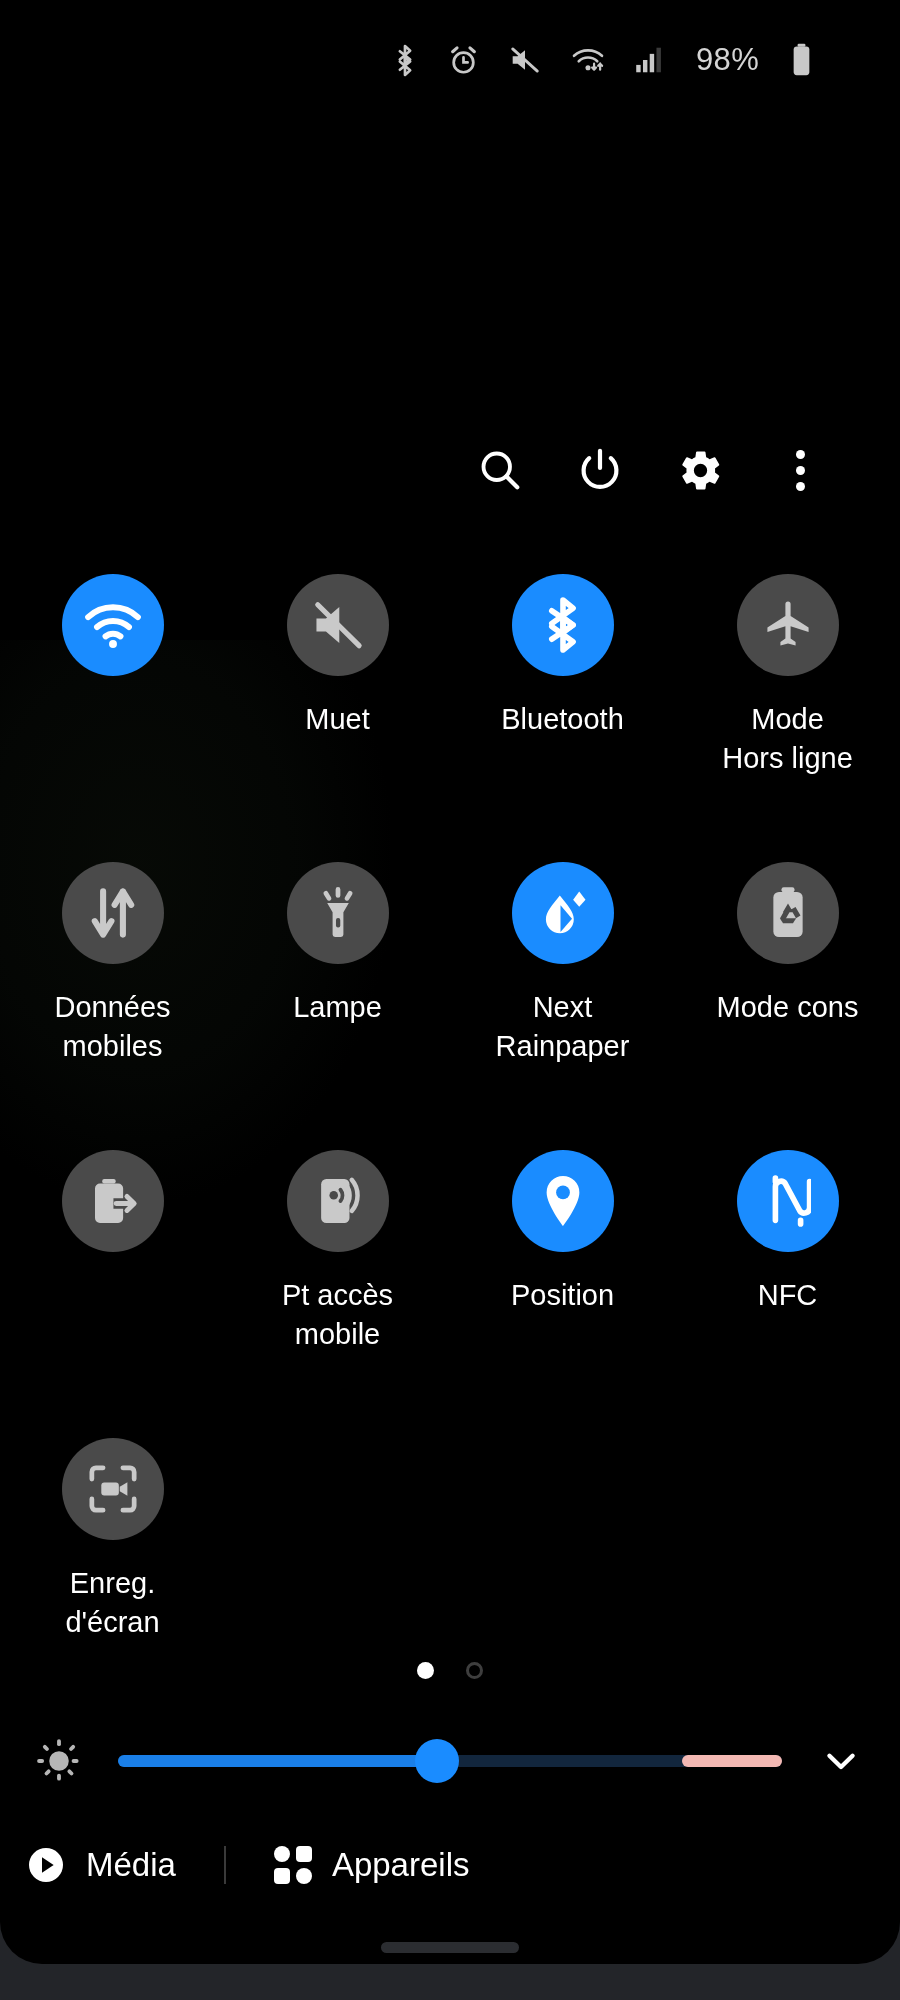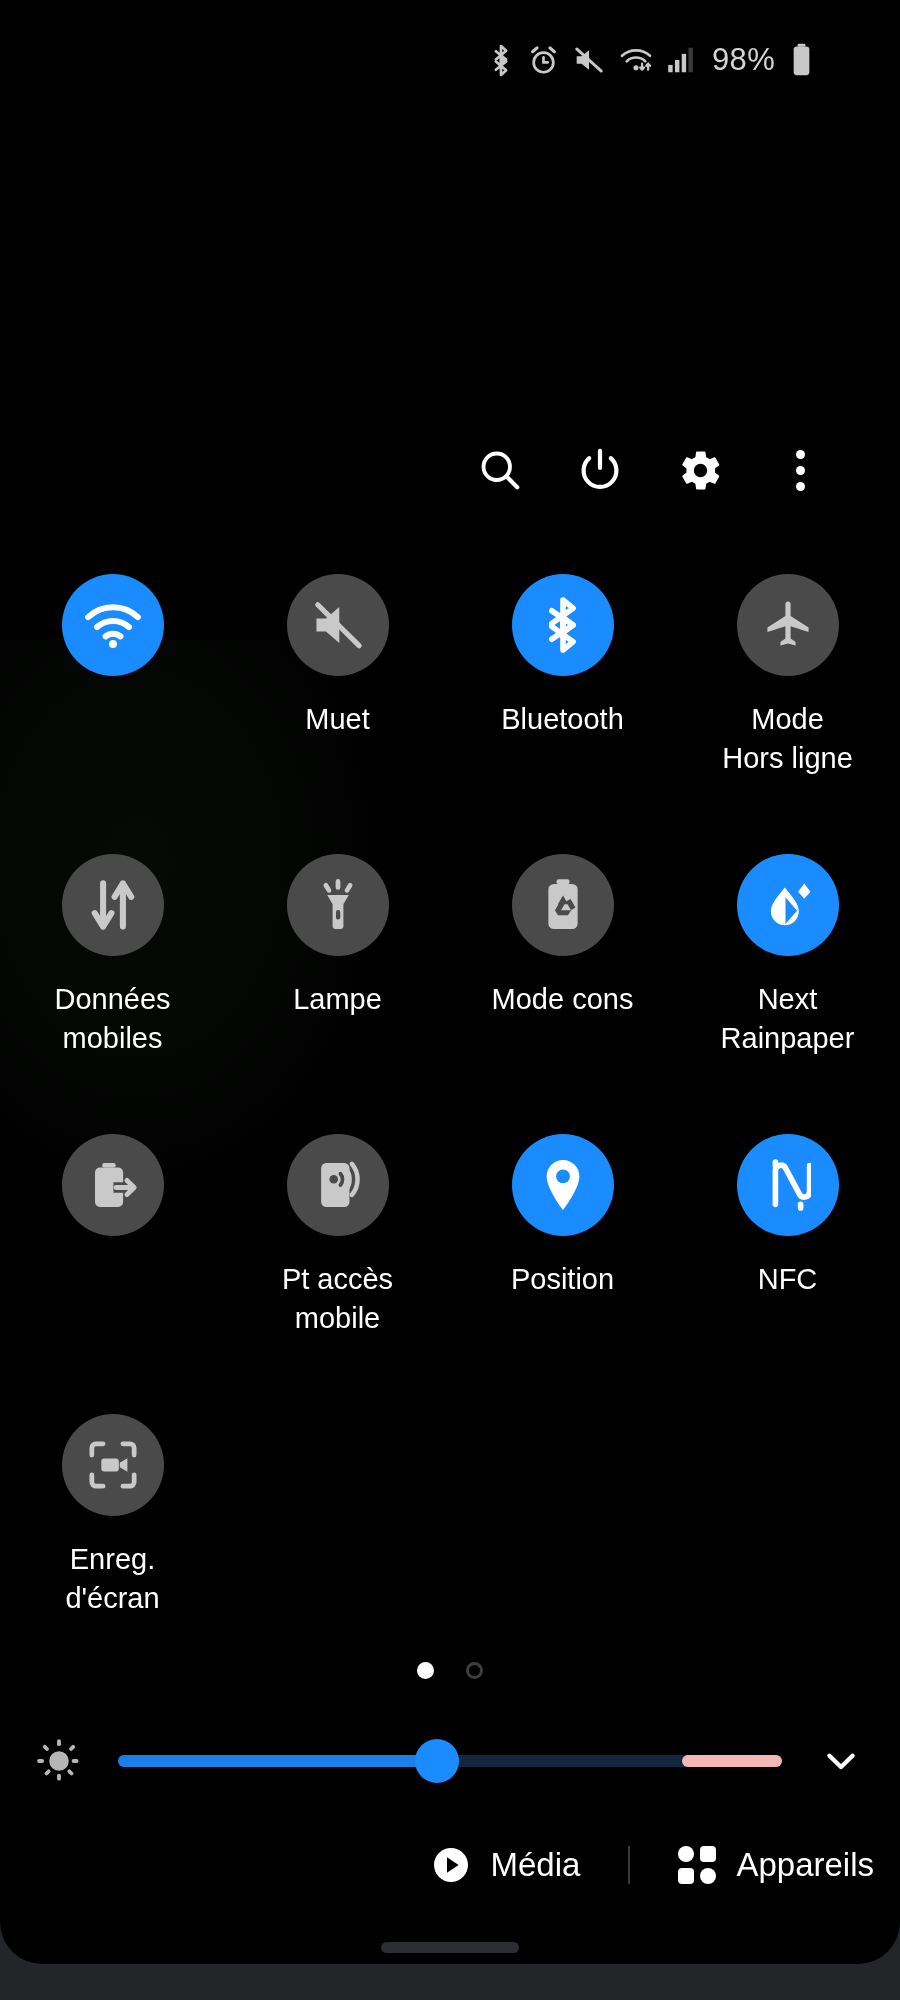--- a/index.html
+++ b/index.html
@@ -31,21 +31,21 @@
     width:420px; height:560px;
     background:radial-gradient(ellipse at 40% 40%, #070a06 0%, #040604 45%, #000 72%);
     opacity:.95;
     pointer-events:none;
   }
   
   #status-bar {
     position:absolute; left:0; top:0;
     width:848px; height:120px;
     display:flex; align-items:center; justify-content:flex-end;
-    padding-right:36px; gap:14px;
+    padding-right:36px; gap:30px;
   }
   #status-bar .sicon { display:flex; align-items:center; }
   #battery-pct {
     color:#d4d4d4; font-size:31px; letter-spacing:.3px;
     margin-left:4px; margin-right:2px;
   }
   
   #clock-block { position:absolute; left:62px; top:172px; }
   #clock-time {
     color:#ffffff; font-size:78px; font-weight:300;
@@ -66,21 +66,21 @@
     cursor:pointer;
   }
   .dots3 { display:flex; flex-direction:column; gap:7px; align-items:center; }
   .dots3 i { width:9px; height:9px; border-radius:50%; background:#fff; display:block; }
   
   #tile-grid {
     position:absolute; left:0; top:574px;
     width:900px;
     display:grid;
     grid-template-columns:repeat(4, 1fr);
-    row-gap:8px;
+    row-gap:16px;
   }
   .tile {
     height:272px;
     display:flex; flex-direction:column; align-items:center;
     cursor:pointer; position:relative;
   }
   .tile-circle {
     width:102px; height:102px; border-radius:50%;
     display:flex; align-items:center; justify-content:center;
     flex:none;
@@ -128,21 +128,21 @@
   }
   #brightness-thumb {
     position:absolute; top:50%;
     width:44px; height:44px; border-radius:50%;
     background:#1a8cff; transform:translate(-50%,-50%);
   }
   #brightness-expand { width:118px; display:flex; justify-content:center; }
   
   #bottom-bar {
     position:absolute; left:0; top:1822px; width:900px; height:86px;
-    display:flex; align-items:center; justify-content:flex-end; gap:0;
+    display:flex; align-items:center; justify-content:flex-start; gap:0;
   }
   .bb-item {
     display:flex; align-items:center; gap:20px; cursor:pointer;
     padding:0 26px;
   }
   .bb-item .bb-label { color:#ffffff; font-size:33px; }
   #bb-divider { width:2px; height:38px; background:#3a3a3a; margin:0 22px; }
   .grid4 {
     width:38px; height:38px; position:relative;
   }
@@ -315,41 +315,41 @@
           <svg width="50" height="54" viewBox="0 0 22 24">
             <path d="M11 1.5 V4.2 M5.6 3.2 L7 5.5 M16.4 3.2 L15 5.5" stroke="#c9c9c9" stroke-width="2.1" stroke-linecap="round"></path>
             <path fill="#c9c9c9" d="M6.2 7.6 h9.6 l-2.4 4.1 v9.9 a1.1 1.1 0 0 1-1.1 1.1h-2.6a1.1 1.1 0 0 1-1.1-1.1v-9.9z"></path>
             <rect x="10.1" y="14.2" width="1.9" height="4.2" rx=".9" fill="#4a4a4a"></rect>
           </svg>
         </div>
         <div class="tile-label">Lampe</div>
       </div>
 
       <div class="tile">
+        <div class="tile-circle on">
+          <svg width="54" height="54" viewBox="0 0 24 24">
+            <path fill="#fff" d="M19.2 2.4 L22 6.1 L19.2 9.2 L16.5 6.1 Z"></path>
+            <path fill="#fff" d="M10.6 4.2 c-3.4 4.3-6.2 7.2-6.2 10.6a6.2 6.2 0 0 0 12.4 0c0-3.4-2.8-6.3-6.2-10.6z"></path>
+            <path fill="#1a8cff" d="M10.9 8.6 v11.8 l5.1-5.9z"></path>
+          </svg>
+        </div>
+        <div class="tile-label">Next
+Rainpaper</div>
+      </div>
+
+      <div class="tile">
         <div class="tile-circle off">
           <svg width="44" height="56" viewBox="0 0 20 26">
             <rect x="7" y="1" width="6" height="2.4" rx="1" fill="#c9c9c9"></rect>
             <rect x="3.2" y="3.2" width="13.6" height="21" rx="2.6" fill="#c9c9c9"></rect>
             <path d="M10 8.6 L12.4 12.6 H7.6 Z M6.3 15.4 L8.6 11.4 l2.1 1.2 -2.3 4z M13.7 15.4 l-2.3-4 2.1-1.2 2.3 4z" fill="#4a4a4a"></path>
             <path d="M6.2 15.4 h7.6 l-1.5 2.4 h-4.6z" fill="#4a4a4a"></path>
           </svg>
         </div>
         <div class="tile-label clipped">Mode cons</div>
-      </div>
-
-      <div class="tile">
-        <div class="tile-circle on">
-          <svg width="54" height="54" viewBox="0 0 24 24">
-            <path fill="#fff" d="M19.2 2.4 L22 6.1 L19.2 9.2 L16.5 6.1 Z"></path>
-            <path fill="#fff" d="M10.6 4.2 c-3.4 4.3-6.2 7.2-6.2 10.6a6.2 6.2 0 0 0 12.4 0c0-3.4-2.8-6.3-6.2-10.6z"></path>
-            <path fill="#1a8cff" d="M10.9 8.6 v11.8 l5.1-5.9z"></path>
-          </svg>
-        </div>
-        <div class="tile-label">Next
-Rainpaper</div>
       </div>
 
       <div class="tile">
         <div class="tile-circle off">
           <svg width="54" height="54" viewBox="0 0 24 24">
             <rect x="7.2" y="2.2" width="6" height="2" rx=".9" fill="#c9c9c9"></rect>
             <path fill="#c9c9c9" d="M4 6.4 a2.2 2.2 0 0 1 2.2-2.2h8.1a2.2 2.2 0 0 1 2.2 2.2v4.4h-4.3v4.6h4.3v4.2a2.2 2.2 0 0 1-2.2 2.2H6.2A2.2 2.2 0 0 1 4 19.6z"></path>
             <path d="M13.4 13.1 H21 M18.2 10 L21.4 13.1 L18.2 16.2" stroke="#c9c9c9" stroke-width="2.2" fill="none" stroke-linecap="round" stroke-linejoin="round"></path>
           </svg>
         </div>

